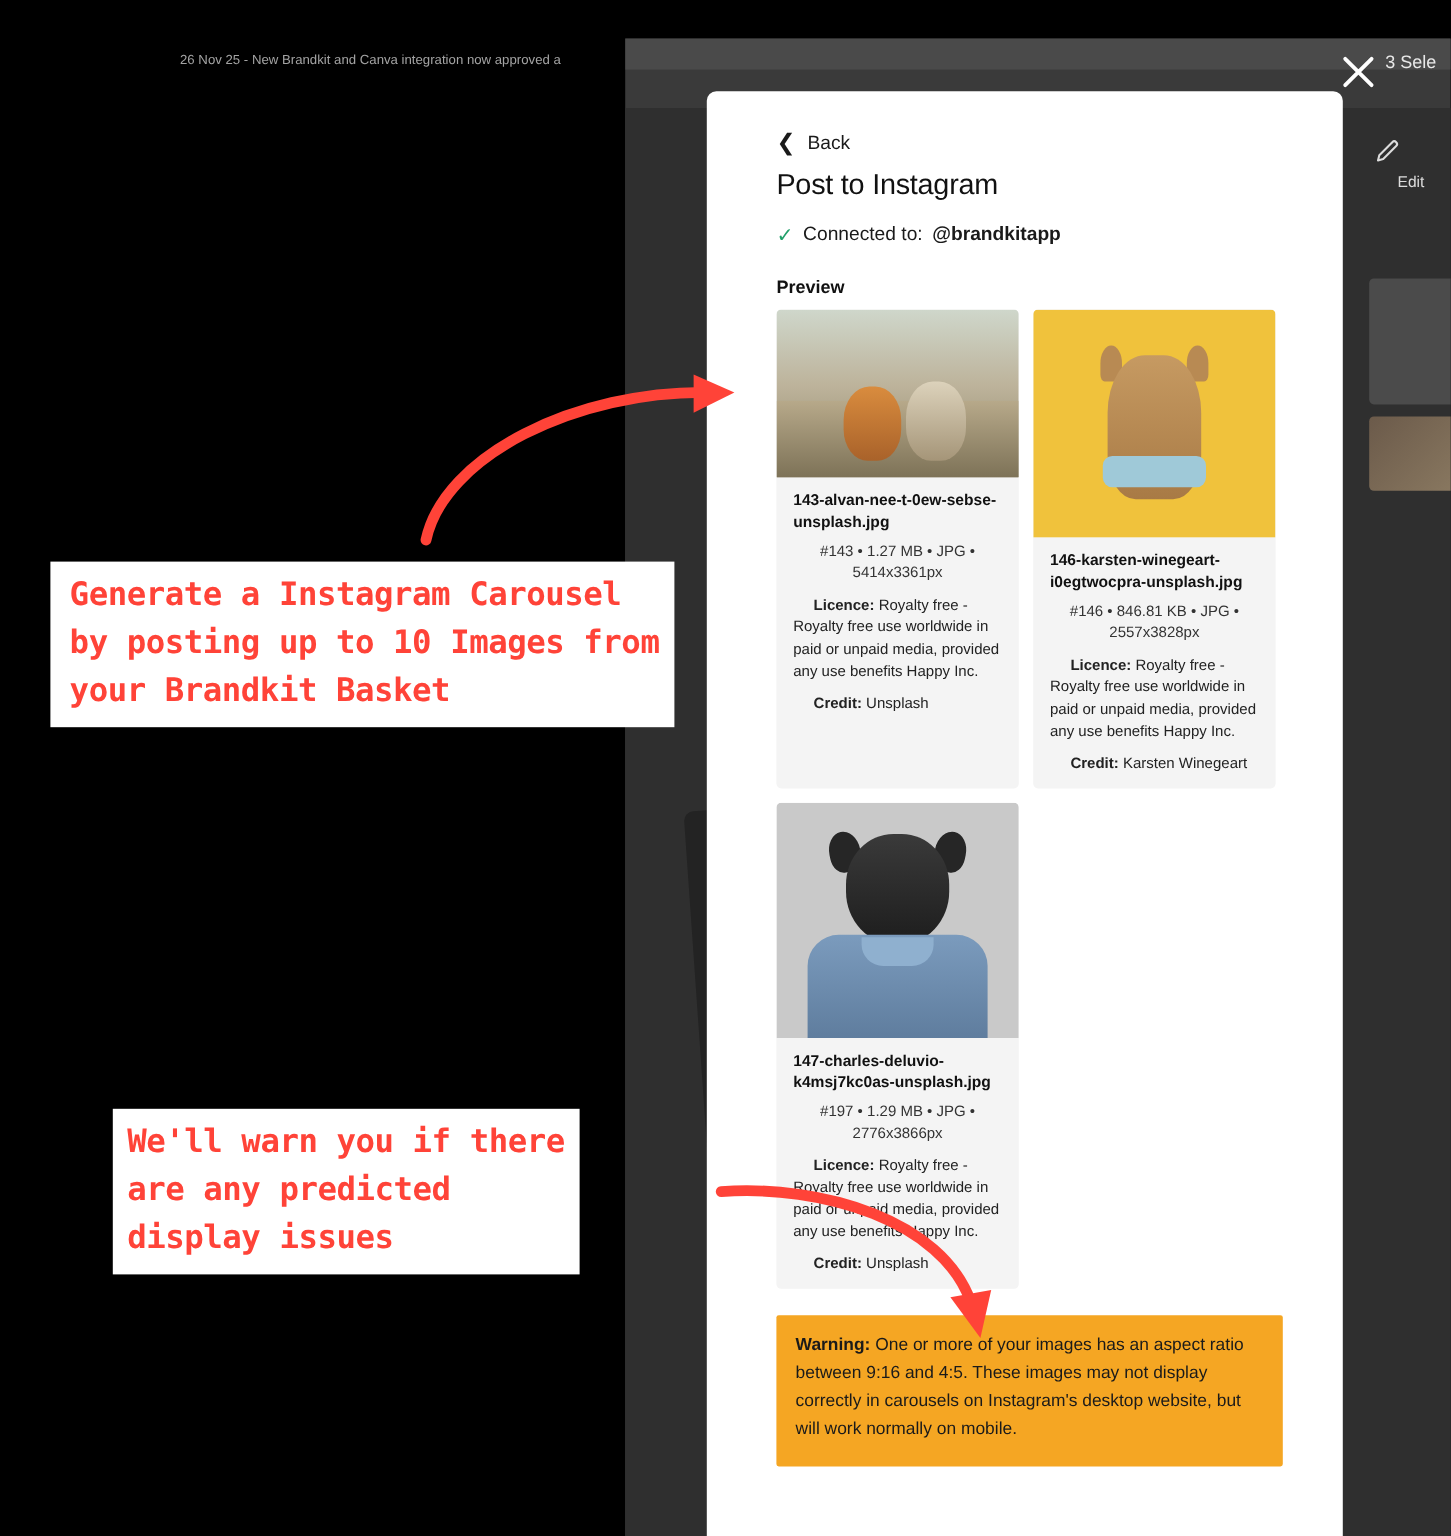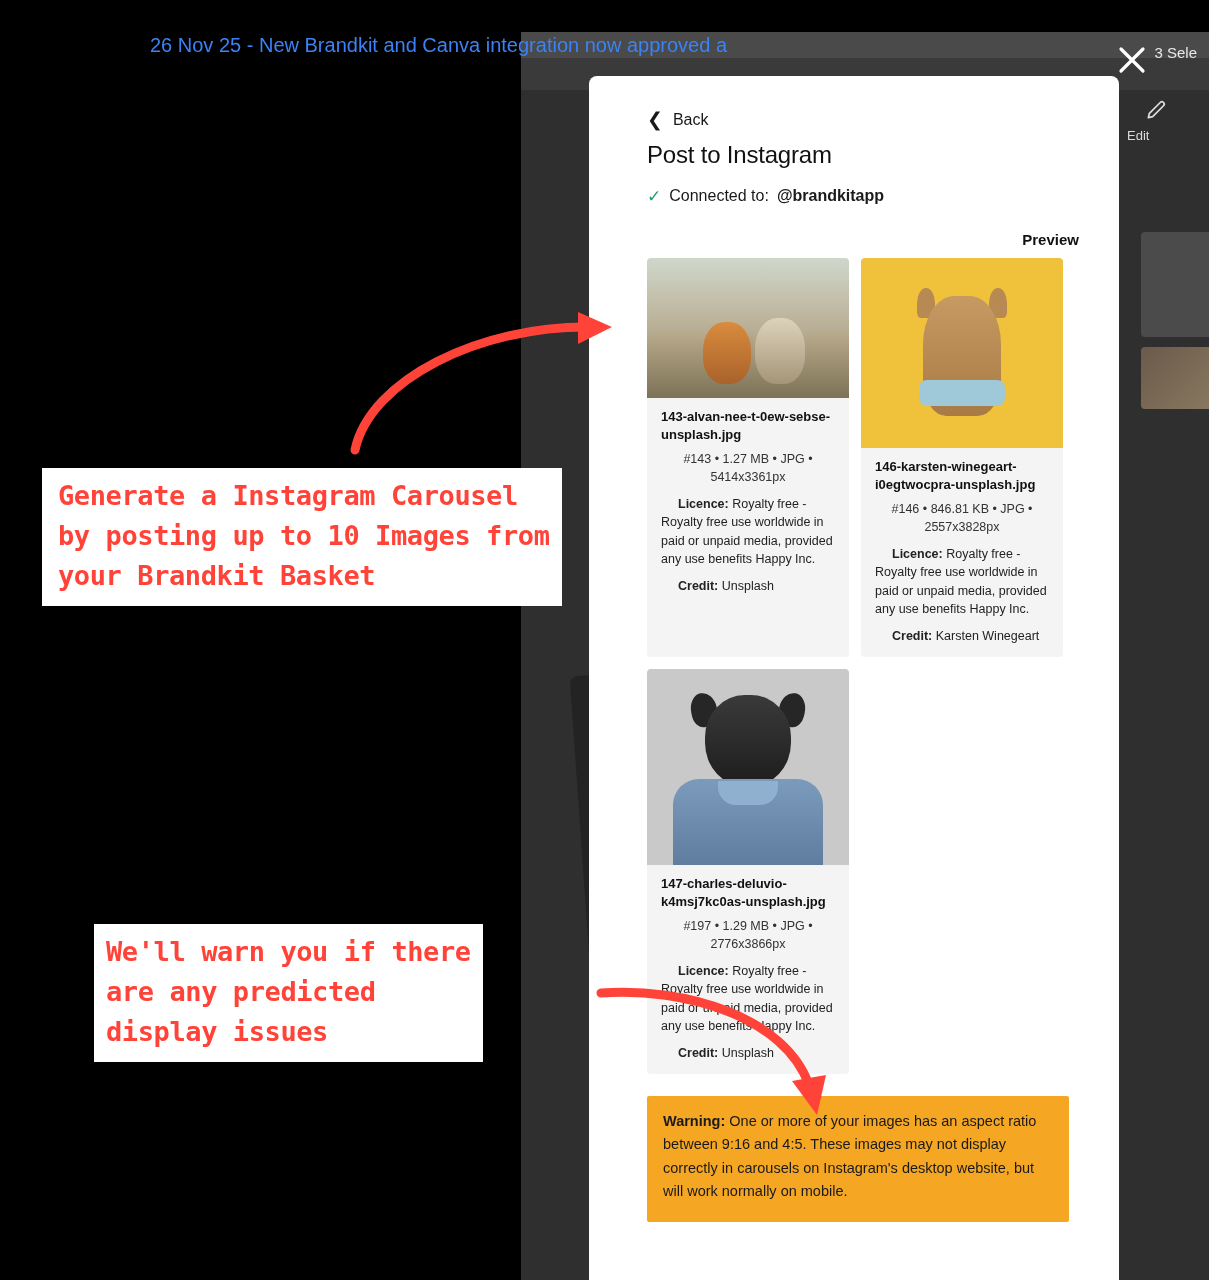--- a/index.html
+++ b/index.html
@@ -29,23 +29,23 @@
   .banner-strip {
     position: absolute;
     left: 0; top: 0;
     width: 100%;
     height: 26px;
     background: #4a4a4a;
   }
   .banner-text {
     position: absolute;
     left: 150px;
-    top: 34px;
-    color: #3b82f6;
-    font-size: 20px;
+    top: 44px;
+    color: #a3a3a3;
+    font-size: 11px;
     white-space: nowrap;
   }
 
   .backdrop-body {
     position: absolute;
     left: 0;
     top: 58px;
     width: 100%;
     bottom: 0;
     background: #2f2f2f;
@@ -56,23 +56,23 @@
     right: 12px;
     top: 44px;
     color: #e8e8e8;
     font-size: 15px;
     white-space: nowrap;
   }
 
   .edit-tool {
     position: absolute;
     right: 22px;
-    top: 96px;
+    top: 112px;
     width: 60px;
-    text-align: left;
+    text-align: right;
     color: #dcdcdc;
     font-size: 13px;
   }
   .edit-tool .pencil {
     display: block;
     margin: 0 auto 6px;
     width: 26px;
     height: 26px;
   }
 
@@ -156,21 +156,20 @@
     font-size: 17px;
     line-height: 1;
   }
   .connected b { font-weight: 700; }
 
   .preview-label {
     font-size: 15px;
     font-weight: 700;
     color: #111;
     margin-bottom: 10px;
-    text-align: right;
   }
 
   
   .grid {
     display: flex;
     flex-wrap: wrap;
     gap: 12px;
     width: 422px;
   }
   .card {

